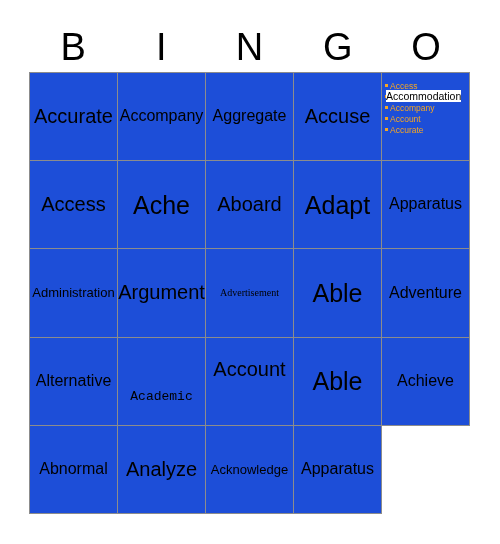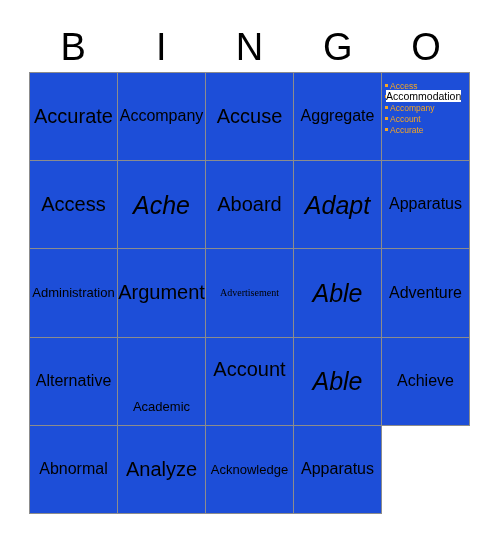--- a/index.html
+++ b/index.html
@@ -65,28 +65,28 @@
   }
   .cell-text {
     display: block;
     text-align: center;
     color: #000000;
     line-height: 1.05;
     padding: 0 2px;
     white-space: nowrap;
   }
   
-  .sz-xl  { font-size: 25px; font-style: italic; }
+  .sz-xl  { font-size: 25px; }
   .sz-lg  { font-size: 20px; }
   .sz-md  { font-size: 16px; }
   .sz-sm  { font-size: 13px; }
   .sz-xs  { font-size: 10px; font-family: Liberation Serif, serif; }
   
   .v-up    { position: relative; top: -12px; }
-  .v-down  { position: relative; top: 26px; }
+  .v-down  { position: relative; top: 16px; font-family: Liberation Mono, monospace; }
   
   .suggest-wrap {
     position: absolute;
     left: 3px;
     top: 8px;
     width: 84px;
     pointer-events: auto;
   }
   .suggest-list {
     list-style: none;
@@ -143,24 +143,24 @@
 
   <div class="grid">
 
     <div class="cell">
       <span class="cell-text sz-lg">Accurate</span>
     </div>
     <div class="cell">
       <span class="cell-text sz-md">Accompany</span>
     </div>
     <div class="cell">
+      <span class="cell-text sz-md">Aggregate</span>
+    </div>
+    <div class="cell">
       <span class="cell-text sz-lg">Accuse</span>
-    </div>
-    <div class="cell">
-      <span class="cell-text sz-md">Aggregate</span>
     </div>
     <div class="cell">
       <div class="suggest-wrap">
         <ul class="suggest-list">
           <li class="suggest-item"><span class="suggest-bullet"></span><span>Access</span></li>
           <li class="suggest-item"><span class="suggest-bullet"></span><span>Accommodation</span></li>
           <li class="suggest-item"><span class="suggest-bullet"></span><span>Accompany</span></li>
           <li class="suggest-item"><span class="suggest-bullet"></span><span>Account</span></li>
           <li class="suggest-item"><span class="suggest-bullet"></span><span>Accurate</span></li>
         </ul>

